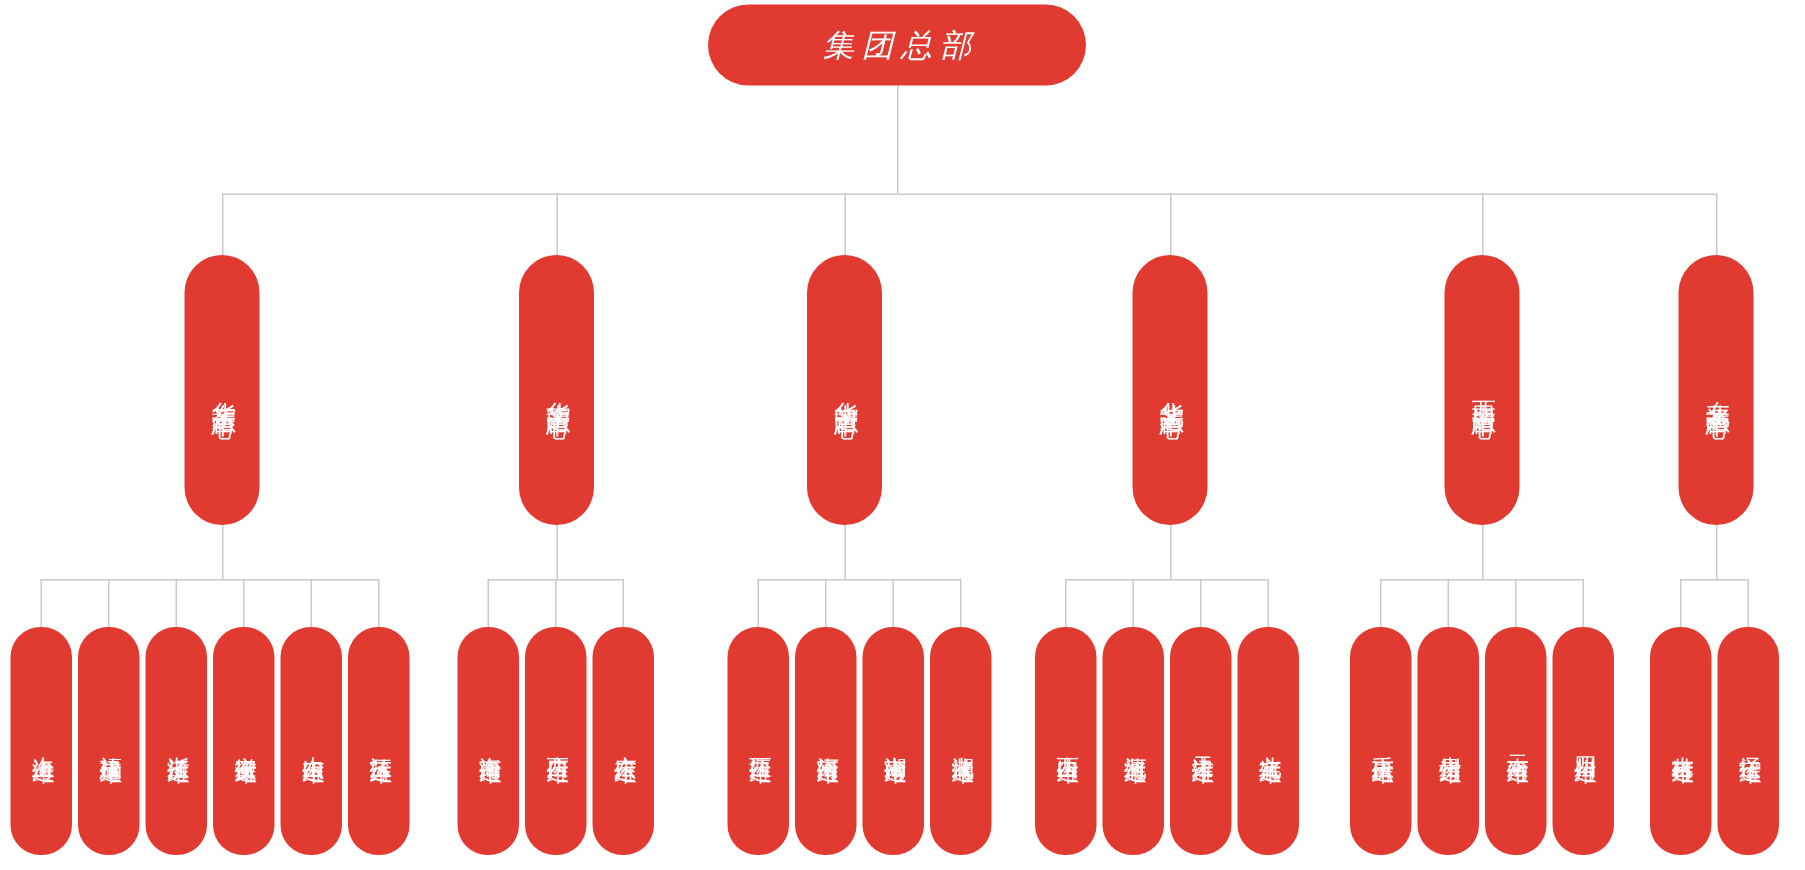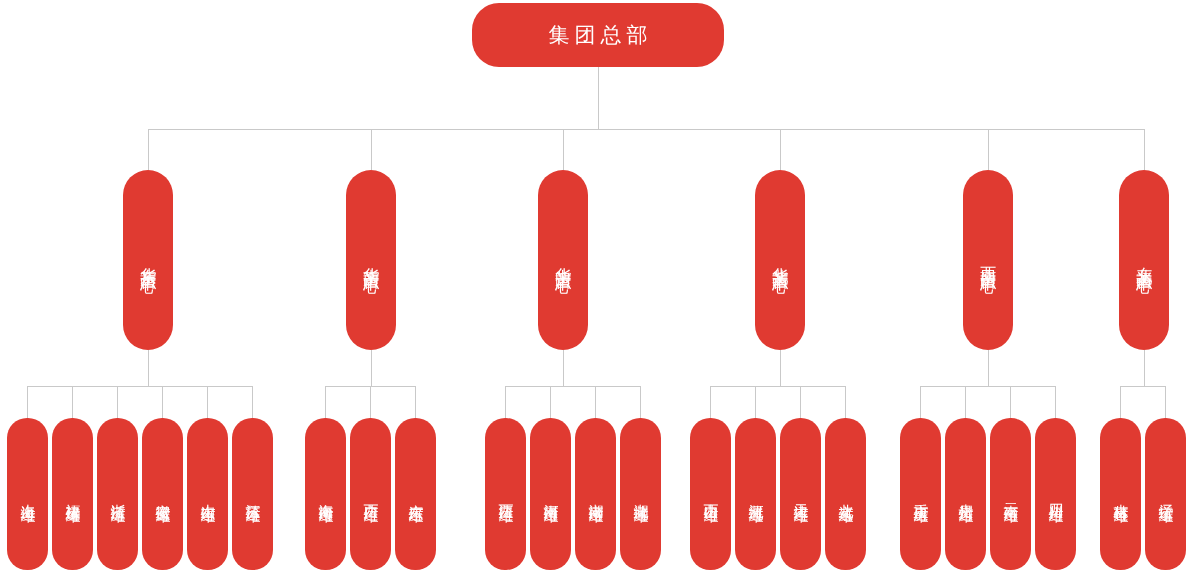--- a/index.html
+++ b/index.html
@@ -35,26 +35,27 @@
     display: flex;
     align-items: center;
     justify-content: center;
     box-sizing: border-box;
   }
 
   .node-root {
     left: 472px;
     top: 3px;
     width: 252px;
-    height: 64px;
+    height: 54px;
     border-radius: 27px;
     font-size: 21px;
     letter-spacing: 5px;
     text-indent: 5px;
     font-weight: 400;
+    font-style: italic;
   }
 
   .node-region {
     top: 170px;
     width: 50px;
     height: 180px;
     border-radius: 25px;
     font-size: 16px;
     line-height: 1.52;
     writing-mode: vertical-rl;

